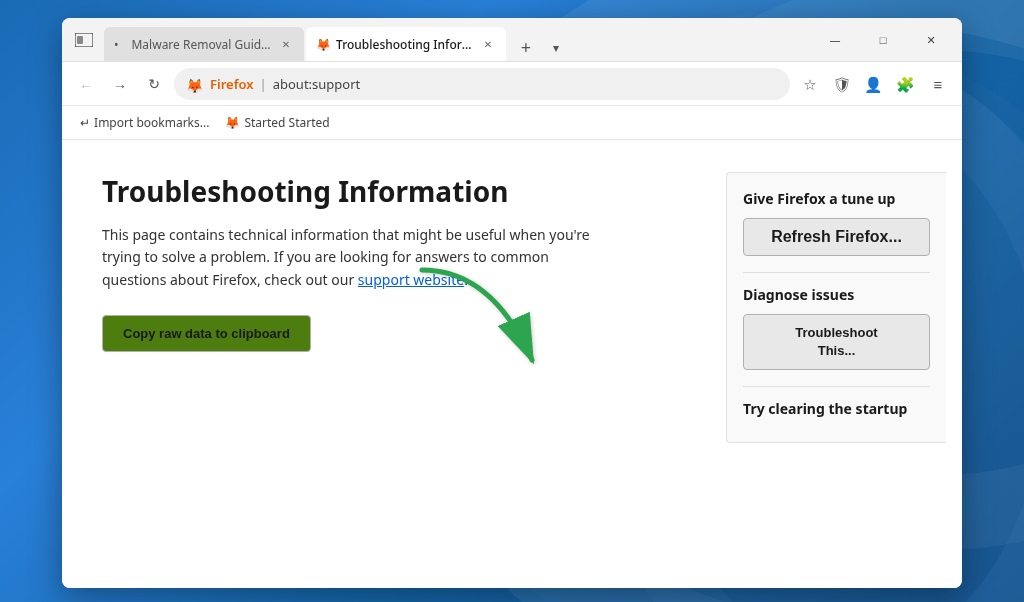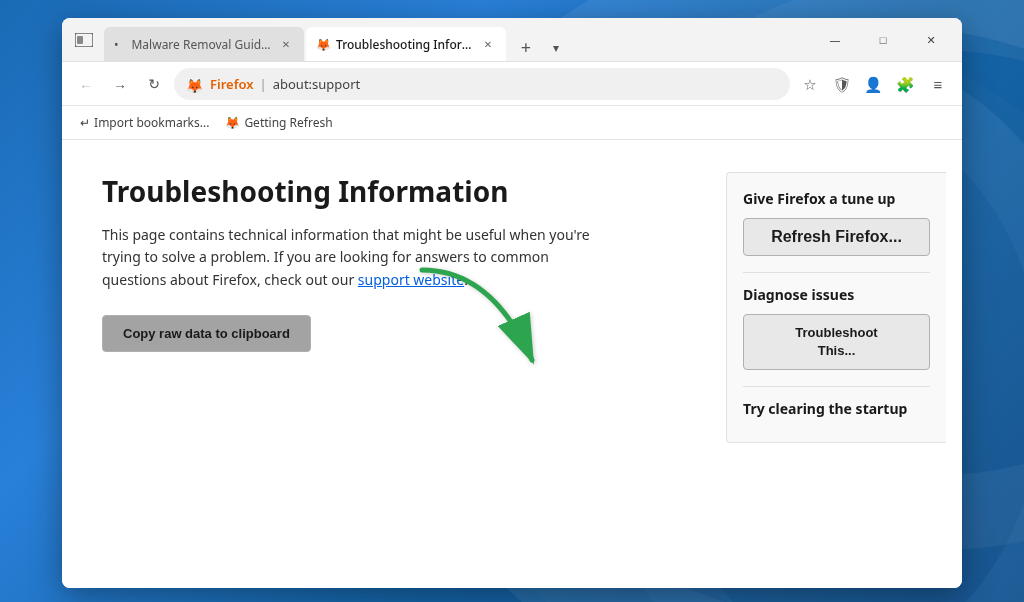--- a/index.html
+++ b/index.html
@@ -306,21 +306,21 @@
     .action-buttons {
       display: flex;
       gap: 16px;
       margin-bottom: 20px;
     }
 
     .action-btn {
       padding: 10px 20px;
       border: 1px solid #b0b0b0;
       border-radius: 4px;
-      background: #a3a3a3;
+      background: #4d7c0f;
       font-size: 13px;
       font-weight: 600;
       color: #1a1a1a;
       cursor: pointer;
     }
 
     
     .right-panel {
       position: absolute;
       top: 32px;
@@ -473,21 +473,21 @@
     </div>
   </div>
 
   <div class="bookmarks-bar">
     <div class="bookmark-item">
       <span>↵</span>
       <span>Import bookmarks...</span>
     </div>
     <div class="bookmark-item">
       <span>🦊</span>
-      <span>Getting Refresh</span>
+      <span>Started Started</span>
     </div>
   </div>
 
   <div class="page-content">
 
     <div class="green-arrow">
       <svg width="160" height="130" viewBox="0 0 160 130">
         <defs>
           <marker id="arrowhead" markerWidth="10" markerHeight="7" refX="9" refY="3.5" orient="auto">
             <polygon points="0 0, 10 3.5, 0 7" fill="#2da44e"></polygon>

